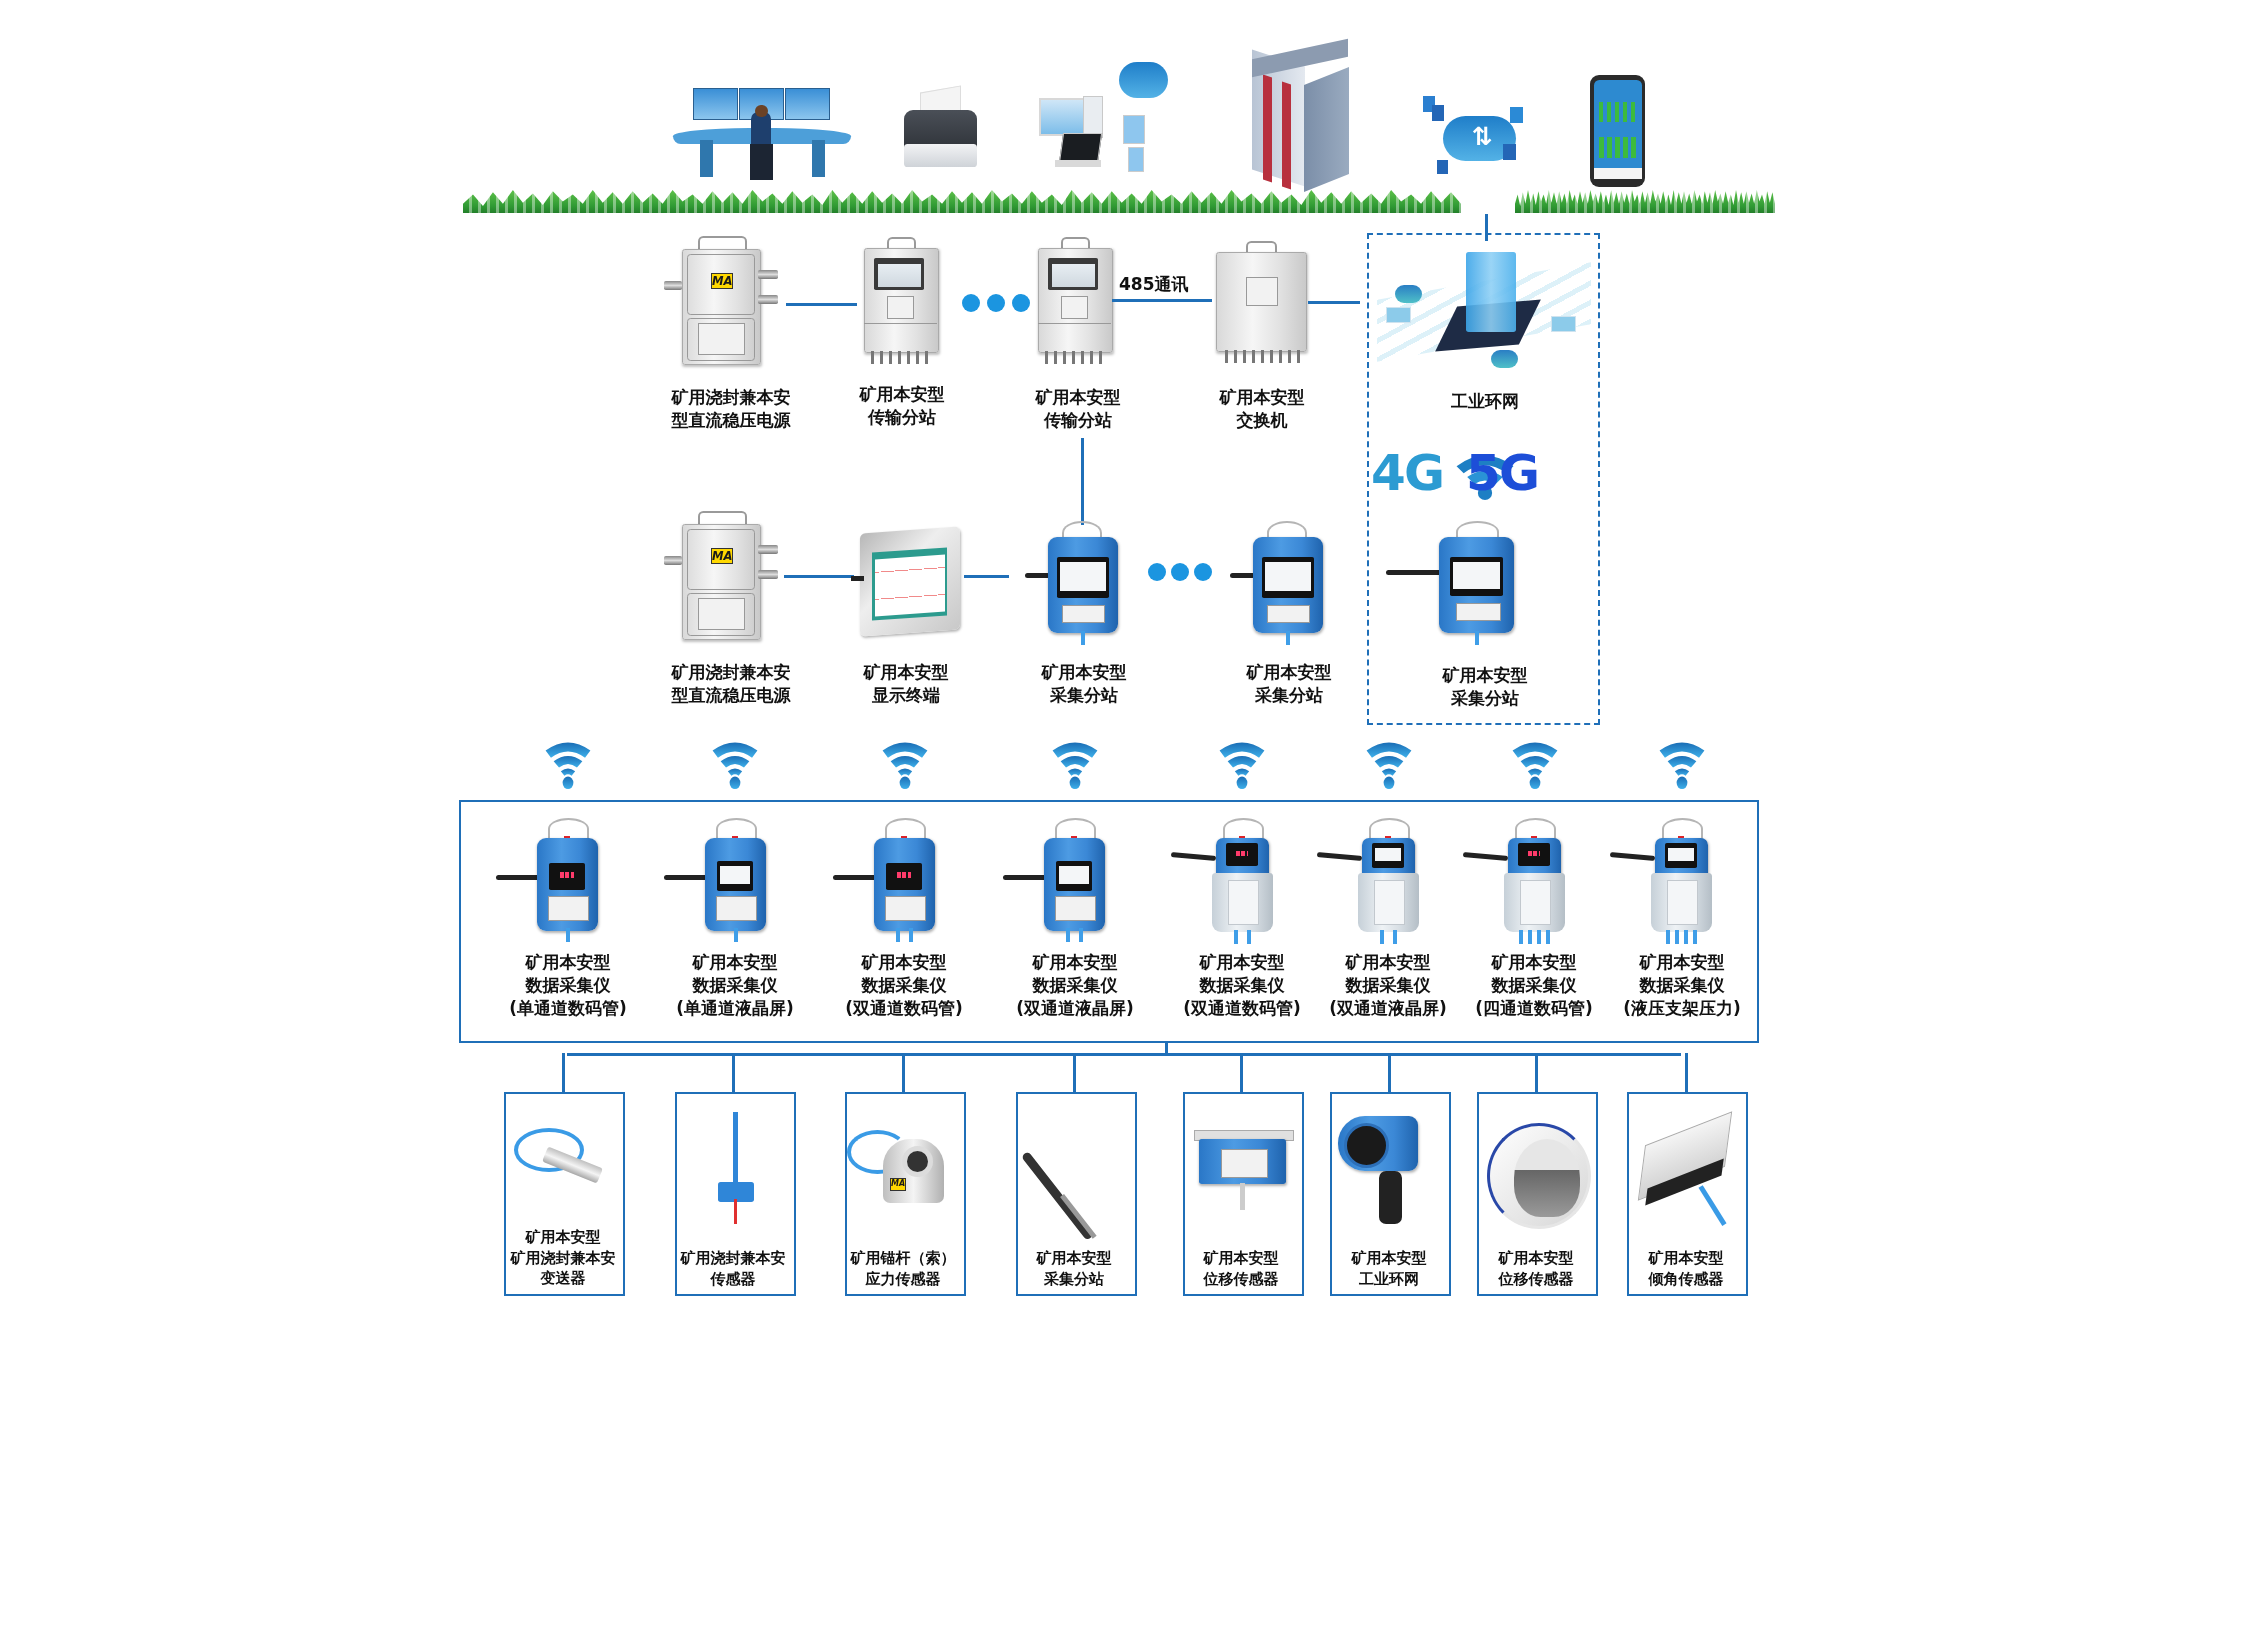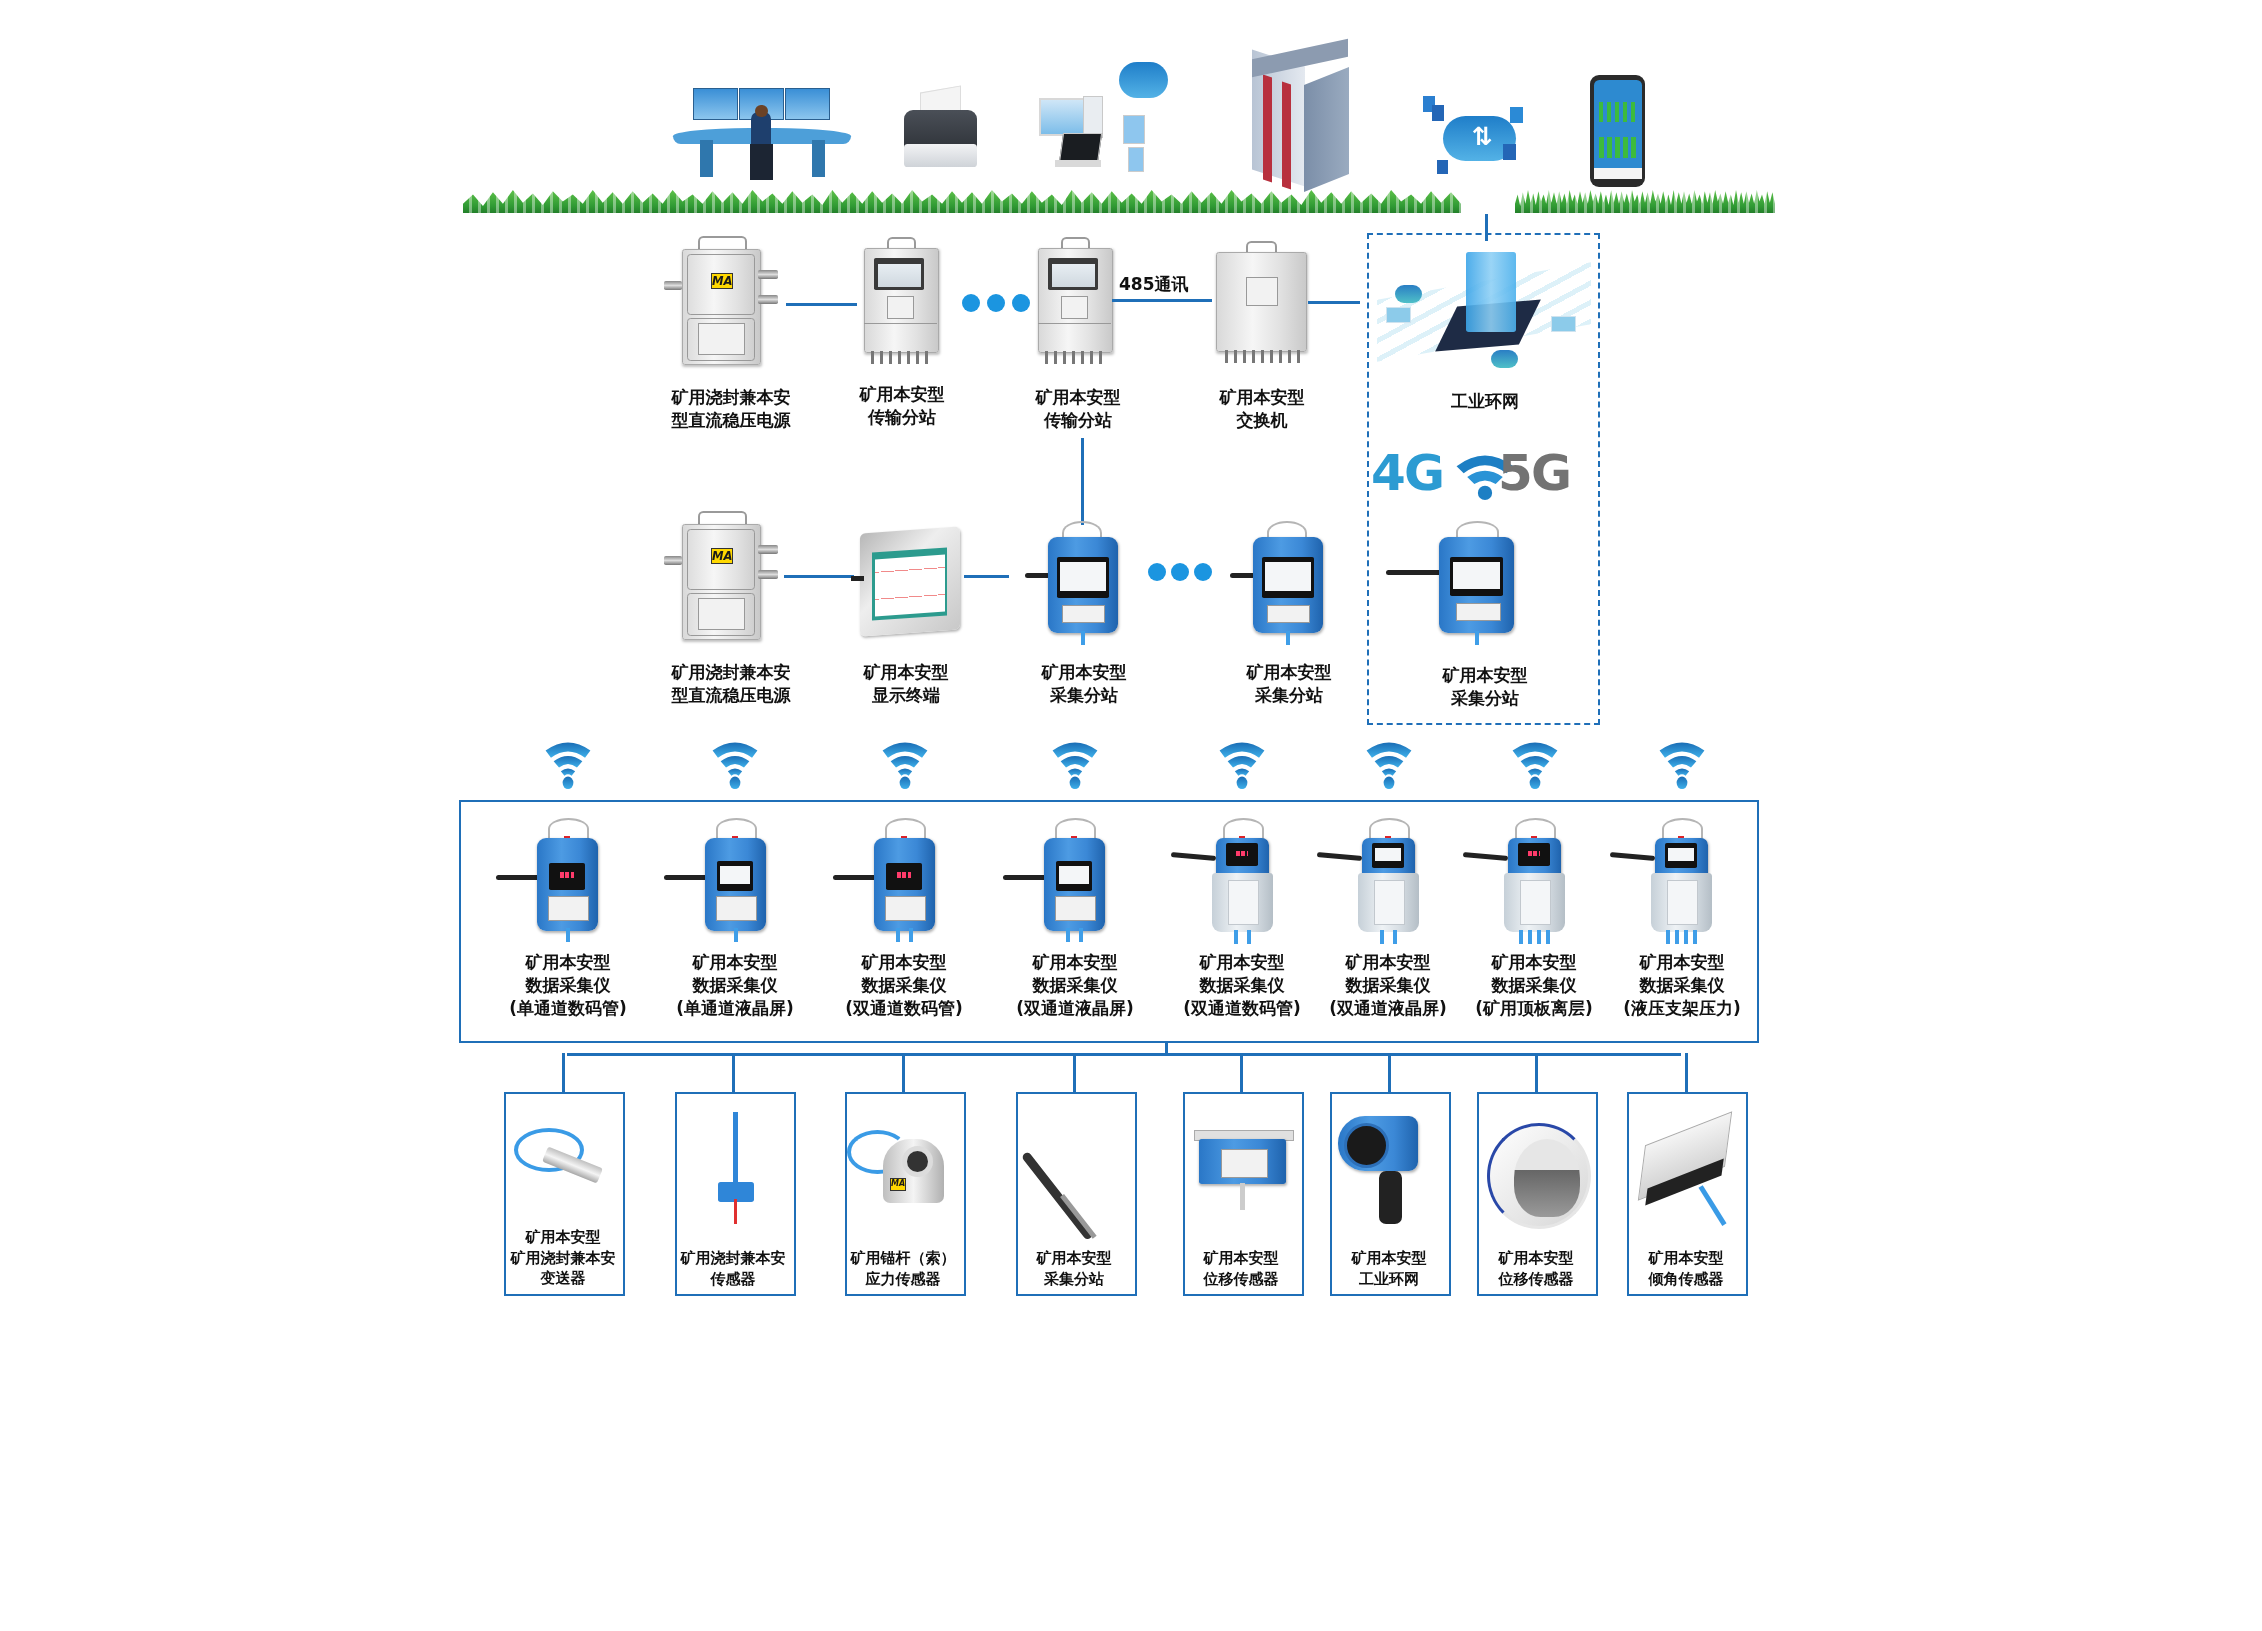--- a/index.html
+++ b/index.html
@@ -130,21 +130,21 @@
     <div class="abs" style="left:174px;top:71px;width:23px;height:14.3px;background:#8ccbea;border:1.8px solid #cfe3ef;"></div>
   </div>
   <div class="lbl" style="left:1485px;top:390px;">工业环网</div>
 
   <div class="abs" style="left:1371px;top:447px;font-size:50px;font-weight:bold;color:#2c9bd2;line-height:53px;letter-spacing:-1.8px;">4G</div>
   <svg class="abs" style="left:1453px;top:450px;" width="64" height="52" viewBox="0 0 72 58">
     <path d="M4 18 Q36 -6 68 18 L60 26 Q36 8 12 26 Z" fill="#1d7fc4"></path>
     <path d="M16 30 Q36 16 56 30 L48 38 Q36 30 24 38 Z" fill="#2a93d6"></path>
     <circle cx="36" cy="48" r="8" fill="#1d7fc4"></circle>
   </svg>
-  <div class="abs" style="left:1498px;top:447px;font-size:50px;font-weight:bold;color:#737373;line-height:53px;letter-spacing:-1.8px;">5G</div>
+  <div class="abs" style="left:1466px;top:447px;font-size:50px;font-weight:bold;color:#1d4ed8;line-height:53px;letter-spacing:-1.8px;">5G</div>
 
   <div class="abs" style="left:1386px;top:521px;width:169px;height:125px;">
     <div class="bhandle" style="left:70px;top:0;width:39px;height:19.6px;"></div>
     <div class="antenna" style="left:0;top:49px;width:55px;"></div>
     <div class="blue" style="left:53px;top:16px;width:75px;height:96px;"></div>
     <div class="lcd" style="left:64px;top:36px;width:53px;height:39px;">
         <i></i>
       </div>
     <div class="plate" style="left:70px;top:82px;width:43px;height:16px;"></div>
     <div class="cable" style="left:89px;top:110px;height:14.3px;"></div>
@@ -504,21 +504,21 @@
           <i></i>
         </div>
         <div class="cable" style="left:56px;top:112px;height:14.3px;"></div>
         <div class="cable" style="left:65px;top:112px;height:14.3px;"></div>
         <div class="cable" style="left:74px;top:112px;height:14.3px;"></div>
         <div class="cable" style="left:83px;top:112px;height:14.3px;"></div>
       </div>
       <div class="lbl" style="left: 1534px; top: 951px;">
         <span>矿用本安型</span>
         <span>数据采集仪</span>
-        <span>(矿用顶板离层)</span>
+        <span>(四通道数码管)</span>
       </div>
       <div class="abs" style="left: 1610px; top: 818px; width: 143px; height: 125px;">
         <div class="bhandle" style="left:52px;top:0;width:37px;height:19.6px;"></div>
         <div class="abs" style="left:68px;top:18px;width:6.2px;height:7.1px;background:#e0242b;"></div>
         <div class="antenna" style="left:0;top:36px;width:45px;transform:rotate(5deg);"></div>
         <div class="blue" style="left:45px;top:19.6px;width:53px;height:41px;border-radius:7.1px 7.1px 1.8px 1.8px;"></div>
         <div class="silver" style="left:41px;top:55px;width:61px;height:59px;border-radius:3.6px 3.6px 9px 9px;"></div>
         <div class="plate" style="left:57px;top:62px;width:28.5px;height:43px;background:#f4f6f8;border-color:#c2c8ce;"></div>
         <div class="lcd" style="left:55px;top:25px;width:32px;height:25px;">
           <i></i>

